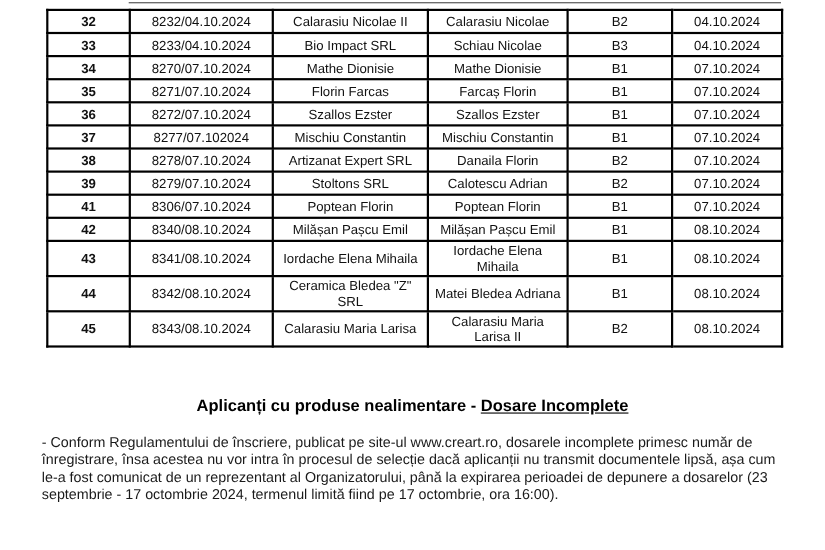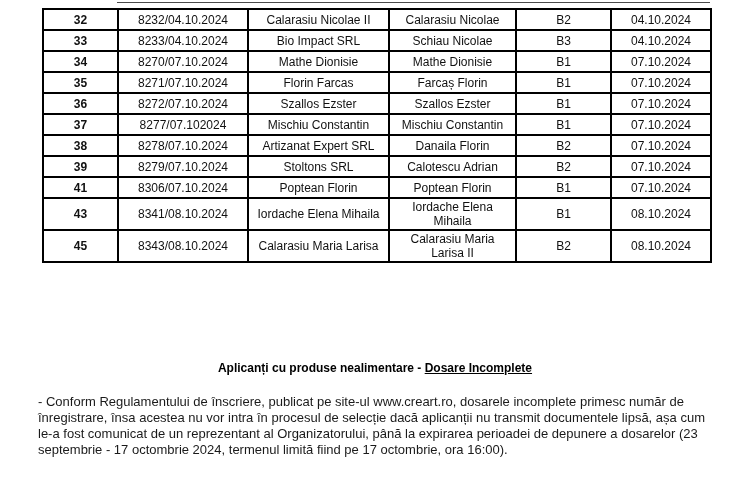--- a/index.html
+++ b/index.html
@@ -38,21 +38,21 @@
     height: 17px;
     overflow: hidden;
   }
   td.c-num { font-weight: bold; }
   td.c-name, td.c-rep { white-space: pre-line; }
   .section-title {
     position: absolute;
     top: 361px; left: 0; width: 750px;
     text-align: center;
     font-weight: bold;
-    font-size: 12px;
+    font-size: 15px;
     color: #000000;
   }
   .section-title .u { text-decoration: underline; }
   .notes {
     position: absolute;
     top: 394px; left: 38px; width: 678px;
     font-size: 13px;
     line-height: 16px;
     color: #1a1a1a;
   }
@@ -141,25 +141,42 @@
     </tr>
         <tr>
       <td class="c-num">41</td>
       <td class="c-reg">8306/07.10.2024</td>
       <td class="c-name">Poptean Florin</td>
       <td class="c-rep">Poptean Florin</td>
       <td class="c-cat">B1</td>
       <td class="c-date">07.10.2024</td>
     </tr>
         <tr>
+      <td class="c-num">42</td>
+      <td class="c-reg">8340/08.10.2024</td>
+      <td class="c-name">Milășan Pașcu Emil</td>
+      <td class="c-rep">Milășan Pașcu Emil</td>
+      <td class="c-cat">B1</td>
+      <td class="c-date">08.10.2024</td>
+    </tr>
+        <tr>
       <td class="c-num">43</td>
       <td class="c-reg">8341/08.10.2024</td>
       <td class="c-name">Iordache Elena Mihaila</td>
       <td class="c-rep">Iordache Elena
 Mihaila</td>
+      <td class="c-cat">B1</td>
+      <td class="c-date">08.10.2024</td>
+    </tr>
+        <tr>
+      <td class="c-num">44</td>
+      <td class="c-reg">8342/08.10.2024</td>
+      <td class="c-name">Ceramica Bledea "Z"
+SRL</td>
+      <td class="c-rep">Matei Bledea Adriana</td>
       <td class="c-cat">B1</td>
       <td class="c-date">08.10.2024</td>
     </tr>
         <tr>
       <td class="c-num">45</td>
       <td class="c-reg">8343/08.10.2024</td>
       <td class="c-name">Calarasiu Maria Larisa</td>
       <td class="c-rep">Calarasiu Maria
 Larisa II</td>
       <td class="c-cat">B2</td>

